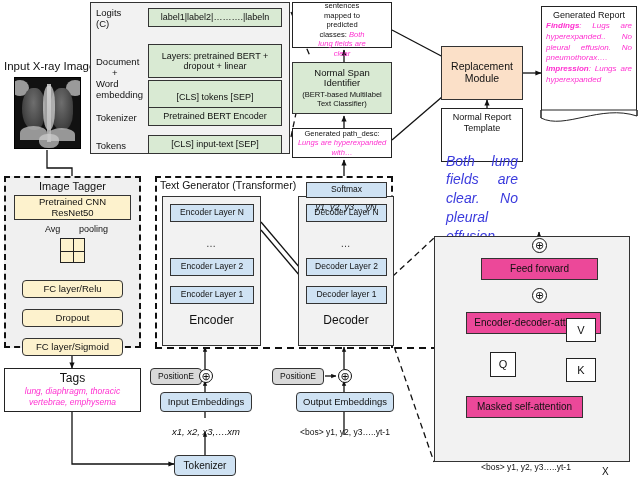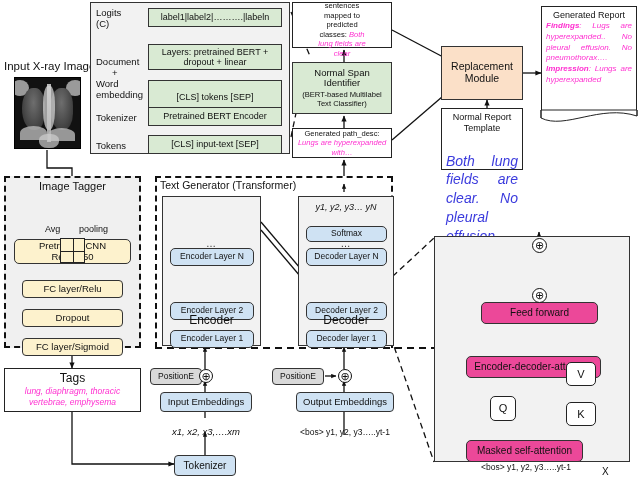--- a/index.html
+++ b/index.html
@@ -4,21 +4,21 @@
 <style>
   html,body{margin:0;padding:0;background:#fff;}
   body{width:640px;height:481px;position:relative;overflow:hidden;
        font-family:"Liberation Sans",sans-serif;color:#111;}
   #root{position:absolute;left:0;top:0;width:640px;height:481px;}
   .abs{position:absolute;box-sizing:border-box;}
 
   
   .node{display:flex;align-items:center;justify-content:center;text-align:center;
         border:1px solid #222;background:#fff;line-height:1.12;}
-  .node.rnd{border-radius:5px;margin-top:44px;}
+  .node.rnd{border-radius:0;}
   .node.r4{border-radius:4px;}
 
   
   .green{background:#d9ead3;border:1px solid #333;}
   .blue{background:#cfe2f3;border:1px solid #333;}
   .cream{background:#fdf2cd;border:1px solid #333;}
   .peach{background:#fbe0c8;border:1px solid #333;}
   .lilac{background:#ec4899;border:1px solid #333;}
   .grey{background:#d9d9d9;border:1px solid #333;}
   .panelgrey{background:#f2f2f2;border:1px solid #333;}
@@ -170,21 +170,21 @@
   <div class="lbl" style="left:96px;top:8px;font-size:9.5px;">Logits</div>
   <div class="lbl" style="left:96px;top:19px;font-size:9.5px;">(C)</div>
   <div class="lbl" style="left:96px;top:57px;font-size:9.5px;">Document</div>
   <div class="lbl" style="left:112px;top:68px;font-size:9.5px;">+</div>
   <div class="lbl" style="left:96px;top:79px;font-size:9.5px;">Word</div>
   <div class="lbl" style="left:96px;top:90px;font-size:9.5px;">embedding</div>
   <div class="lbl" style="left:96px;top:113px;font-size:9.5px;">Tokenizer</div>
   <div class="lbl" style="left:96px;top:141px;font-size:9.5px;">Tokens</div>
 
   <div class="abs node green" style="left:148px;top:8px;width:134px;height:19px;font-size:9px;">label1|label2|……….|labeln</div>
-  <div class="abs node green" style="left:148px;top:44px;width:134px;height:26px;font-size:9px;padding:4px 3px;">Layers: pretrained BERT + dropout + linear</div>
+  <div class="abs node green" style="left:148px;top:44px;width:134px;height:34px;font-size:9px;padding:4px 3px;">Layers: pretrained BERT + dropout + linear</div>
   <div class="abs node green" style="left:148px;top:80px;width:134px;height:35px;font-size:9px;">[CLS]        tokens      [SEP]</div>
   <div class="abs node green" style="left:148px;top:107px;width:134px;height:19px;font-size:9px;">Pretrained BERT Encoder</div>
   <div class="abs node green" style="left:148px;top:135px;width:134px;height:19px;font-size:9px;">[CLS]  input-text [SEP]</div>
 
   <div class="abs plainbox ctr" style="left:292px;top:2px;width:100px;height:46px;font-size:7.6px;padding:2px 20px;line-height:1.25;">
     <div>
       <span>Normal sentences mapped to predicted classes: </span><span class="magenta ital">Both lung fields are clear</span>
     </div>
   </div>
 
@@ -196,21 +196,21 @@
   <div class="abs plainbox ctr" style="left:292px;top:128px;width:100px;height:30px;font-size:7.6px;padding:2px 3px;line-height:1.25;">
     <div>
       <span>Generated path_desc: </span><span class="magenta ital">Lungs are hyperexpanded with…</span>
     </div>
   </div>
 
   <div class="abs node peach" style="left:441px;top:46px;width:82px;height:54px;font-size:10.5px;flex-direction:column;">
     <div style="white-space:pre-line;">Replacement Module</div>
   </div>
 
-  <div class="abs plainbox" style="left:441px;top:108px;width:82px;height:62px;padding:3px 4px;">
+  <div class="abs plainbox" style="left:441px;top:108px;width:82px;height:54px;padding:3px 4px;">
     <div class="ctr" style="font-size:9px;line-height:1.2;">Normal Report Template</div>
     <div class="blueink ital" style="font-size:14px;line-height:1.35;text-align:justify;margin-top:18px;">Both lung fields are clear. No pleural effusion. No pneumothorax….</div>
   </div>
 
   <div class="abs" style="left:541px;top:6px;width:96px;height:104px;border:1px solid #222;border-bottom:none;
               background:#fff;padding:3px 4px;box-sizing:border-box;">
     <div class="ctr" style="font-size:9px;">Generated Report</div>
     <div class="magenta ital" style="font-size:8px;line-height:1.35;text-align:justify;margin-top:1px;">
       <span class="bold">Findings</span><span>: Lugs are hyperexpanded.. No pleural effusion. No pneumothorax….</span>
       <span class="bold">Impression</span><span>:  Lungs are hyperexpanded</span>

